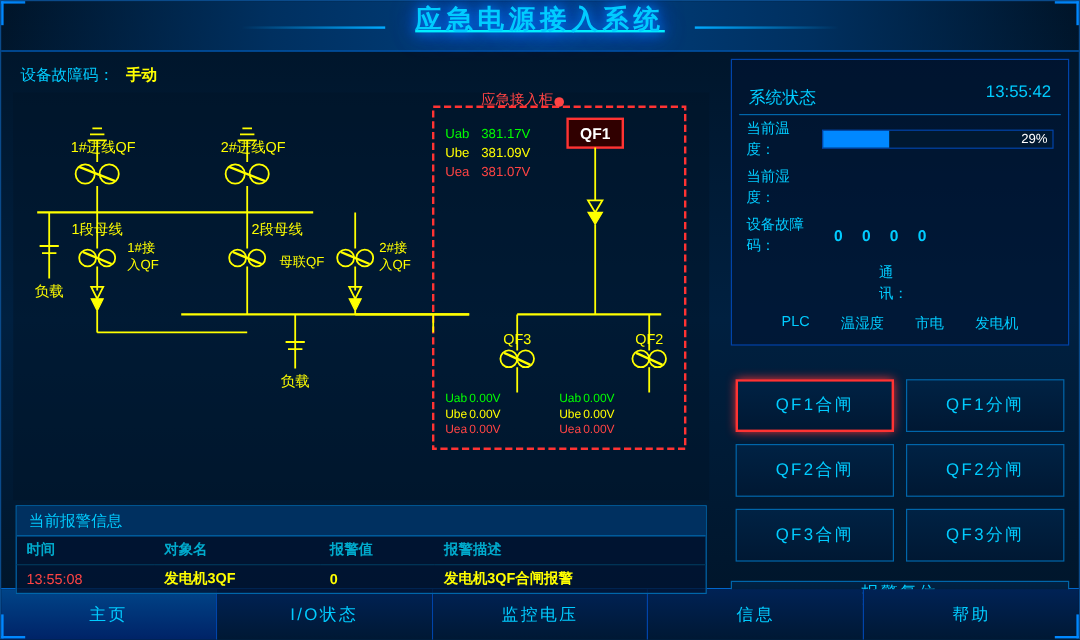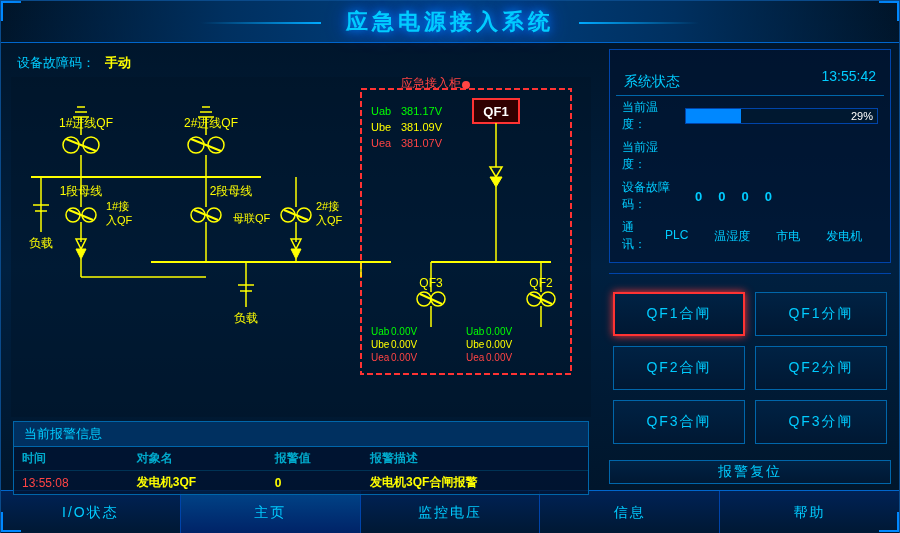--- a/index.html
+++ b/index.html
@@ -20,25 +20,26 @@
       background: linear-gradient(180deg, #001428 0%, #002040 50%, #001428 100%);
       border: 1px solid #0a4a8a;
       position: relative;
     }
 
     
     .title-bar {
       width: 100%;
       height: 42px;
       display: flex;
-      align-items: center;
+      align-items: flex-start;
       justify-content: center;
       background: linear-gradient(90deg, transparent, #003060, #004080, #003060, transparent);
       border-bottom: 1px solid #0066cc;
       position: relative;
+      text-decoration: underline;
     }
     .title-bar::before, .title-bar::after {
       content: '';
       position: absolute;
       top: 50%;
       width: 120px;
       height: 2px;
       background: linear-gradient(90deg, transparent, #00aaff);
     }
     .title-bar::before { left: 200px; }
@@ -213,20 +214,21 @@
       font-size: 13px;
       font-weight: bold;
     }
 
     
     .comm-row {
       display: flex;
       align-items: center;
       gap: 8px;
       padding: 3px 6px;
+      flex-direction: column;
     }
     .comm-label {
       color: #00ccff;
       font-size: 12px;
       width: 35px;
       flex-shrink: 0;
     }
     .comm-items {
       display: flex;
       gap: 26px;
@@ -565,20 +567,20 @@
           <button class="ctrl-btn">QF3合闸</button>
           <button class="ctrl-btn">QF3分闸</button>
         </div>
 
       <button class="alarm-reset-btn">报警复位</button>
 
     </div>
   </div>
 
   <div class="bottom-nav" id="bottom-nav-container">
-  <button class="nav-btn">I/O状态</button>
-      <button class="nav-btn active">主页</button>
+  <button class="nav-btn active">主页</button>
+      <button class="nav-btn">I/O状态</button>
       <button class="nav-btn">监控电压</button>
       <button class="nav-btn">信息</button>
       <button class="nav-btn">帮助</button>
     </div>
 
 </div>
 
 </body></html>

